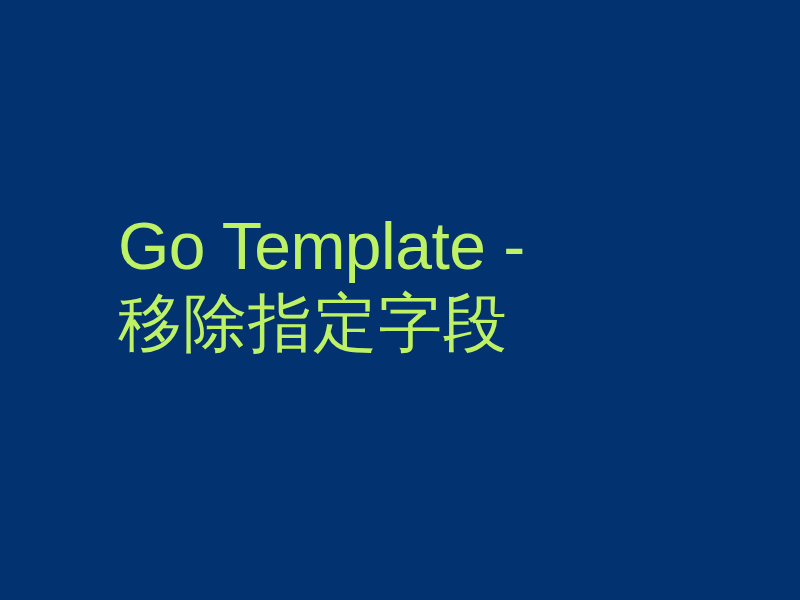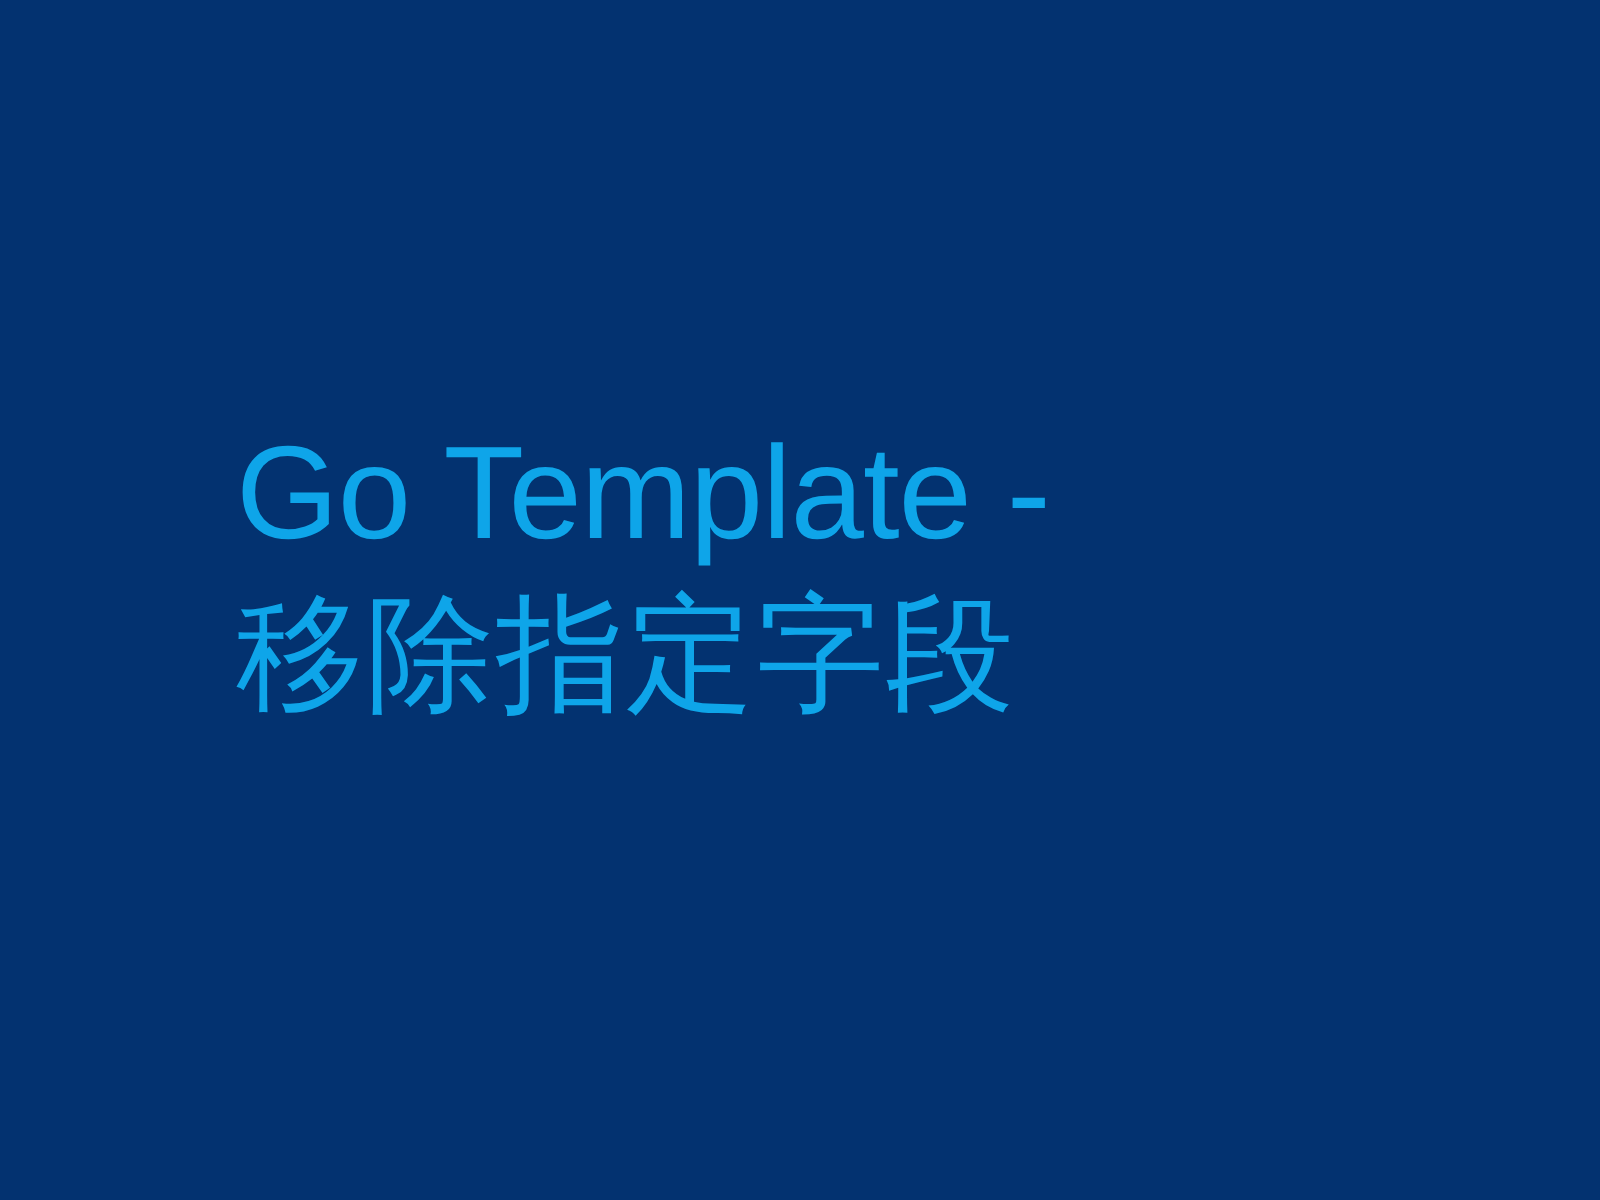--- a/index.html
+++ b/index.html
@@ -32,33 +32,33 @@
     top: 205px;
     width: 600px;
     display: flex;
     flex-direction: column;
     align-items: flex-start;
     justify-content: flex-start;
   }
 
   .title-line {
     display: block;
-    color: #0ea5e9;
+    color: #bef264;
     font-family: "Liberation Sans", "DejaVu Sans", sans-serif;
     font-weight: 300;
     font-size: 66px;
     line-height: 82px;
     letter-spacing: -0.5px;
     white-space: pre;
     text-align: right;
     -webkit-font-smoothing: antialiased;
   }
 
   .title-line.cjk {
-    font-family: Liberation Serif, serif;
+    font-family: Liberation Mono, monospace;
     font-weight: 300;
     font-size: 64px;
     letter-spacing: 1px;
   }
 </style>
 </head>
 <body>
 
 <div class="slide">
 

